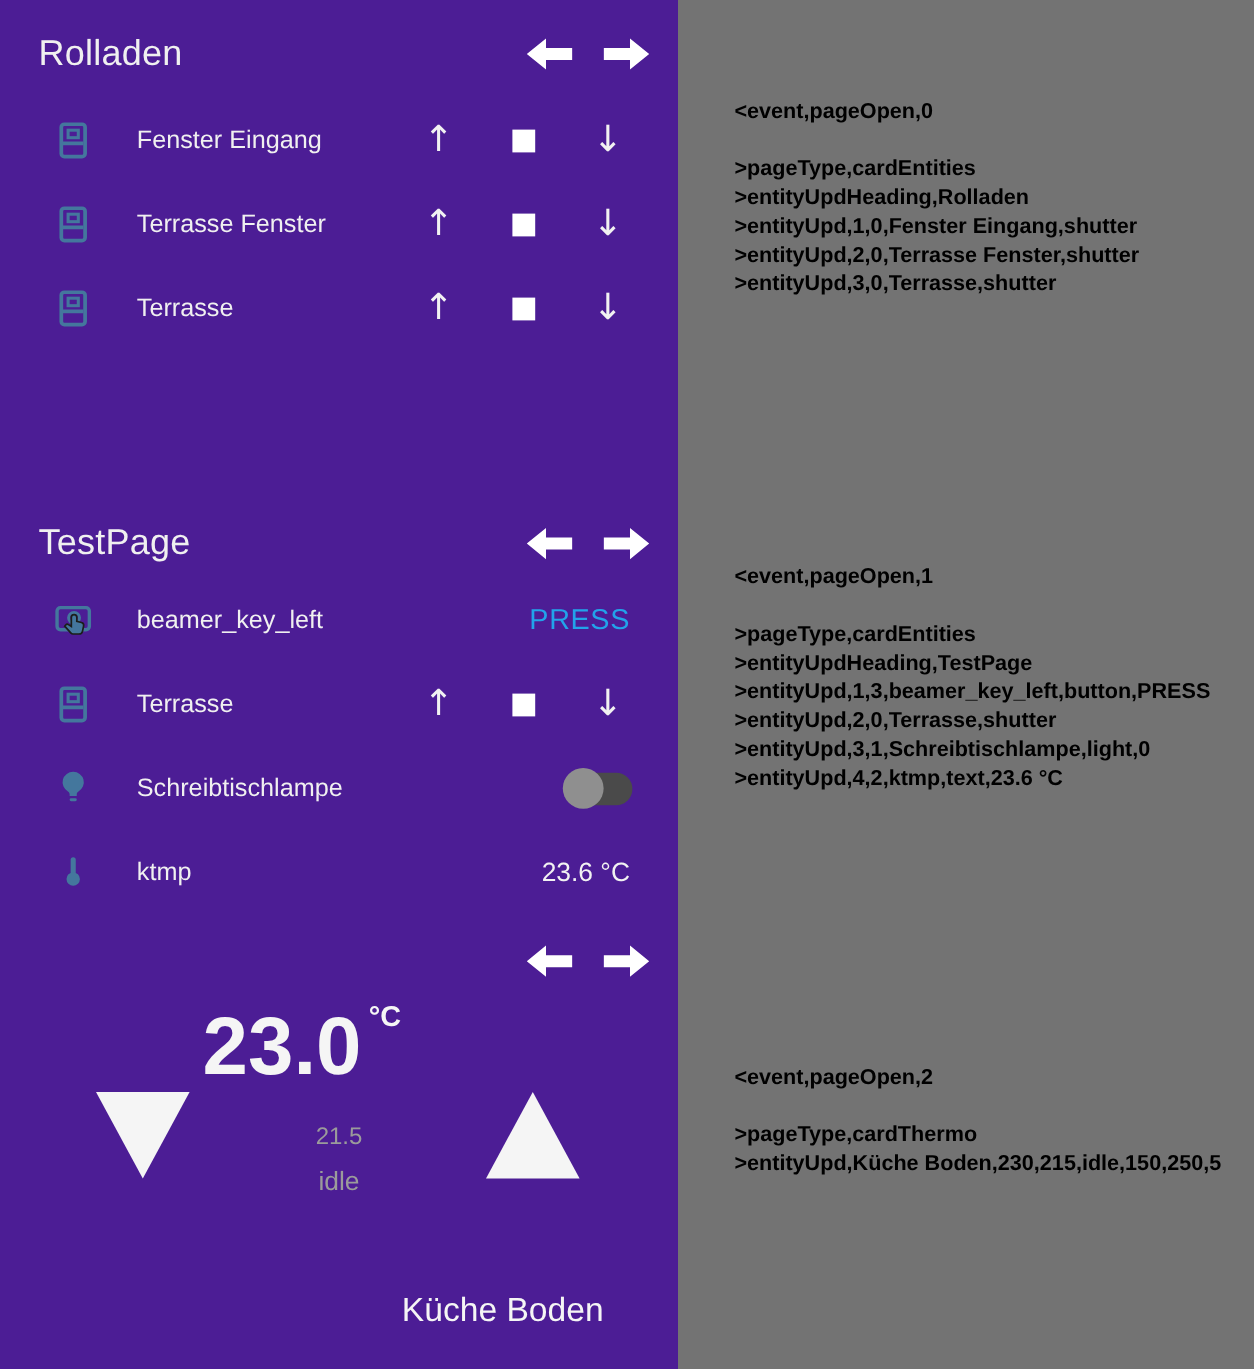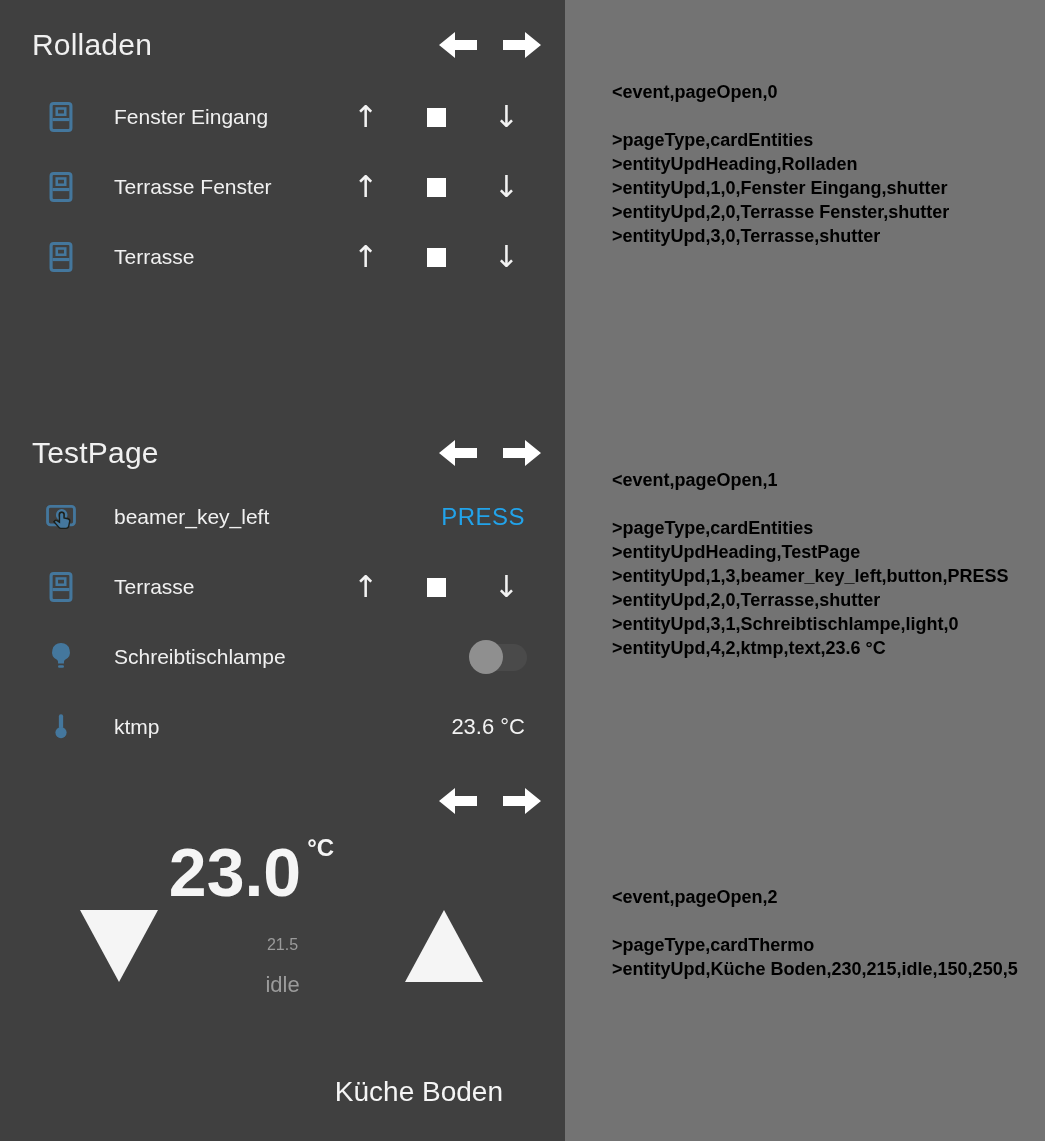--- a/index.html
+++ b/index.html
@@ -2,21 +2,21 @@
 <html><head>
 <meta charset="utf-8">
 <style>
   * { margin: 0; padding: 0; box-sizing: border-box; }
   html, body { width: 1045px; height: 1141px; background: #ffffff;
     font-family: "Liberation Sans", sans-serif; overflow: hidden; }
   body { position: relative; }
 
   
   .panel { position: absolute; left: 0; top: 0; width: 565px; height: 1141px;
-    background: #404040; color: #f2f2f2; }
+    background: #4c1d95; color: #f2f2f2; }
 
   .card { position: relative; width: 565px; }
   .card-entities-1 { height: 408px; }
   .card-entities-2 { height: 360px; }
   .card-thermo     { height: 373px; }
 
   .card-header { display: flex; justify-content: space-between; align-items: center;
     padding: 28px 22px 0 32px; }
   .card-title { font-size: 30px; font-weight: 400; color: #f0f0f0; letter-spacing: 0.2px; }
   .nav-arrows { display: flex; gap: 26px; align-items: center; }
@@ -57,21 +57,21 @@
   .thermo-temp-value { font-size: 68px; font-weight: 700; color: #f5f5f5; line-height: 1; }
   .thermo-temp-unit { font-size: 24px; font-weight: 700; color: #f5f5f5; margin-top: -4px;
     margin-left: 6px; }
   .tri-btn { position: absolute; width: 0; height: 0; border: none; background: none;
     cursor: pointer; padding: 0; }
   .tri-down { left: 80px; top: 142px; border-left: 39px solid transparent;
     border-right: 39px solid transparent; border-top: 72px solid #f5f5f5; }
   .tri-up { right: 82px; top: 142px; border-left: 39px solid transparent;
     border-right: 39px solid transparent; border-bottom: 72px solid #f5f5f5; }
   .thermo-setpoint { position: absolute; top: 168px; left: 0; width: 565px;
-    text-align: center; font-size: 16px; color: #9b9b9b; }
+    text-align: center; font-size: 20px; color: #9b9b9b; }
   .thermo-state { position: absolute; top: 204px; left: 0; width: 565px;
     text-align: center; font-size: 22px; color: #9b9b9b; }
   .thermo-title { position: absolute; top: 308px; left: 0; width: 503px;
     text-align: right; font-size: 28px; color: #f5f5f5; }
 
   
   .log-column { position: absolute; left: 565px; top: 0; width: 480px; height: 1141px;
     background: #737373; }
   .log-block { position: absolute; left: 47px; width: 430px; color: #000000;
     font-size: 18px; font-weight: 700; line-height: 24px; white-space: nowrap; }

